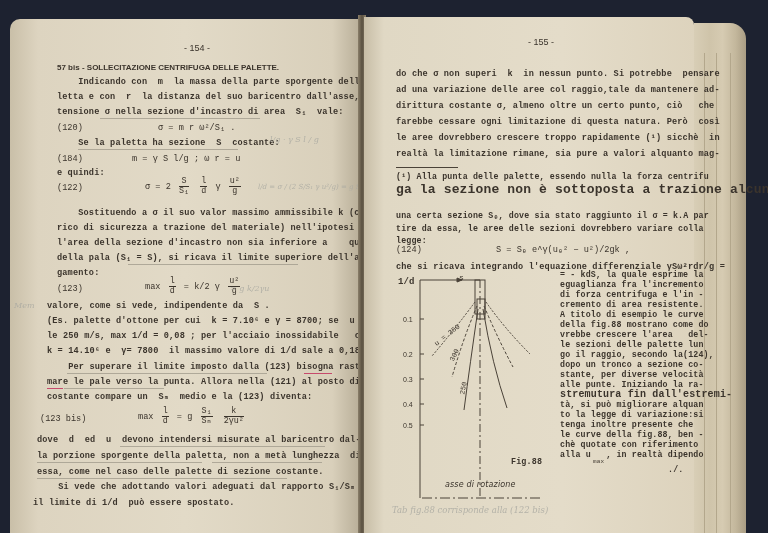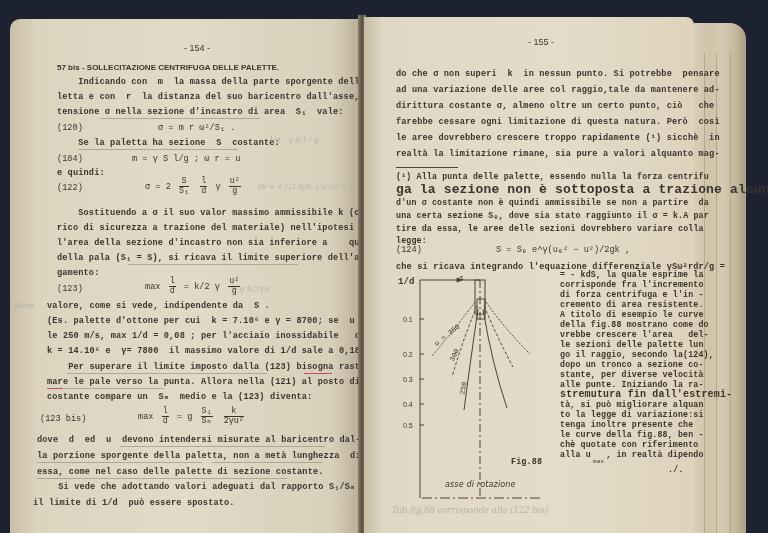--- a/index.html
+++ b/index.html
@@ -122,32 +122,31 @@
   <div class="txt bold" style="left:396px;top:64px">do che σ non superi  k  in nessun punto. Si potrebbe  pensare</div>
   <div class="txt bold" style="left:396px;top:96px">dirittura costante σ, almeno oltre un certo punto, ciò   che</div>
   <div class="txt bold" style="left:396px;top:80px">ad una variazione delle aree col raggio,tale da mantenere ad-</div>
   <div class="txt bold" style="left:396px;top:112px">farebbe cessare ogni limitazione di questa natura. Però  così</div>
   <div class="txt bold" style="left:396px;top:128px">le aree dovrebbero crescere troppo rapidamente (¹) sicchè  in</div>
   <div class="txt bold" style="left:396px;top:144px">realtà la limitazione rimane, sia pure a valori alquanto mag-</div>
 
   <div class="fn-rule" style="left:396px;top:162px;width:62px"></div>
   <div class="txt bold" style="left:396px;top:167px;font-size:8.3px;line-height:9px">(¹) Alla punta delle palette, essendo nulla la forza centrifu</div>
   <div class="txt bold" style="left:396px;top:180px;font-size:13px;line-height:9px">ga la sezione non è sottoposta a trazione alcuna. L' ipotesi</div>
-  <div class="txt bold" style="left:396px;top:193px;font-size:8.3px;line-height:9px">d'un σ costante non è quindi ammissibile se non a partire  da</div>
   <div class="txt bold" style="left:396px;top:206px;font-size:8.3px;line-height:9px">una certa sezione Sₑ, dove sia stato raggiunto il σ = k.A par</div>
   <div class="txt bold" style="left:396px;top:219px;font-size:8.3px;line-height:9px">tire da essa, le aree delle sezioni dovrebbero variare colla</div>
   <div class="txt bold" style="left:396px;top:231px;font-size:8.3px;line-height:9px">legge:</div>
 
   <div class="eq" style="left:396px;top:240px">(124)</div>
   <div class="eq" style="left:496px;top:240px">S = Sₑ e^γ(uₑ² − u²)/2gk  ,</div>
 
   <div class="txt bold" style="left:396px;top:257px">che si ricava integrando l'equazione differenziale γSω²rdr/g =</div>
 
   <div class="txt bold" style="left:560px;top:265px;font-size:8.3px">= - kdS, la quale esprime la</div>
-  <div class="txt bold" style="left:560px;top:275px;font-size:8.3px">corrisponde fra l'incremento</div>
+  <div class="txt bold" style="left:560px;top:275px;font-size:8.3px">eguaglianza fra l'incremento</div>
   <div class="txt bold" style="left:560px;top:285px;font-size:8.3px">di forza centrifuga e l'in -</div>
   <div class="txt bold" style="left:560px;top:295px;font-size:8.3px">cremento di area resistente.</div>
   <div class="txt bold" style="left:560px;top:305px;font-size:8.3px">A titolo di esempio le curve</div>
   <div class="txt bold" style="left:560px;top:315px;font-size:8.3px">della fig.88 mostrano come do</div>
   <div class="txt bold" style="left:560px;top:325px;font-size:8.3px">vrebbe crescere l'area   del-</div>
   <div class="txt bold" style="left:560px;top:335px;font-size:8.3px">le sezioni delle palette lun</div>
   <div class="txt bold" style="left:560px;top:345px;font-size:8.3px">go il raggio, secondo la(124),</div>
   <div class="txt bold" style="left:560px;top:355px;font-size:8.3px">dopo un tronco a sezione co-</div>
   <div class="txt bold" style="left:560px;top:365px;font-size:8.3px">stante, per diverse velocità</div>
   <div class="txt bold" style="left:560px;top:375px;font-size:8.3px">alle punte. Iniziando la ra-</div>

